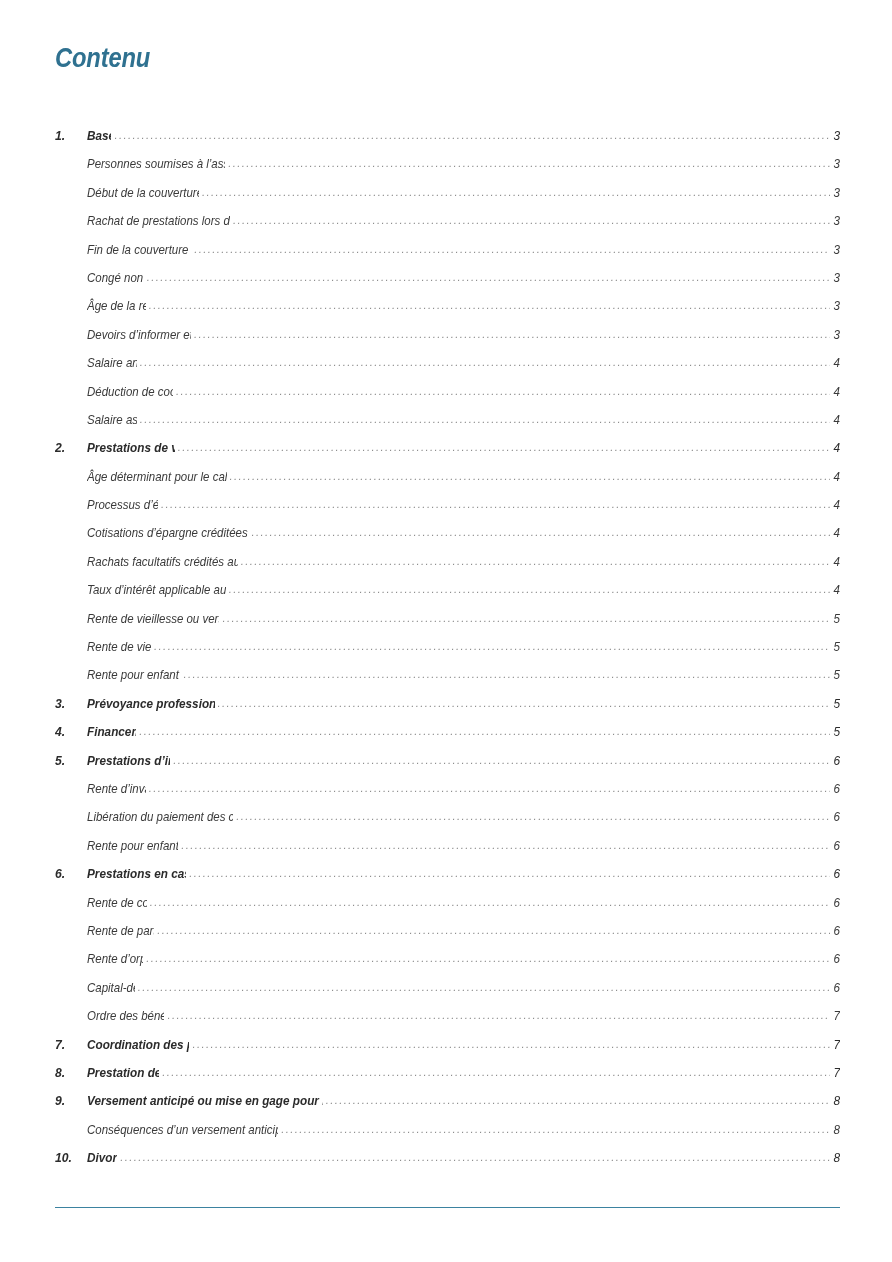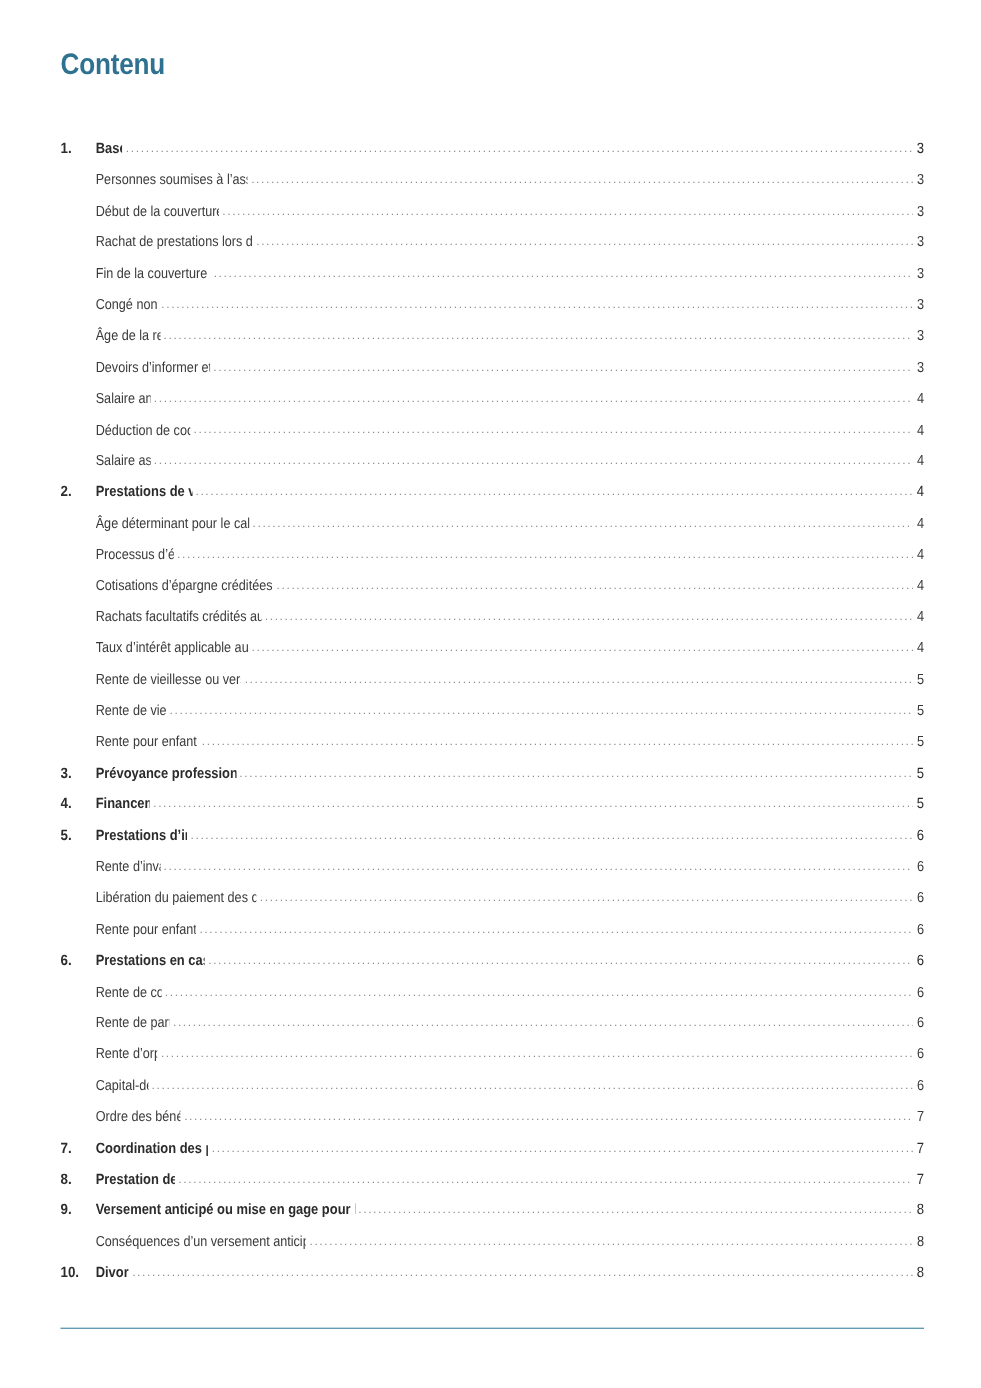--- a/index.html
+++ b/index.html
@@ -11,20 +11,21 @@
     width: 892px;
     height: 1262px;
     position: relative;
     font-family: "Liberation Sans", "DejaVu Sans", sans-serif;
     -webkit-font-smoothing: antialiased;
   }
   .page {
     position: absolute;
     inset: 0;
     background: #ffffff;
+    font-style: italic;
   }
   .toc-title {
     position: absolute;
     left: 55px;
     top: 44px;
     font-size: 27px;
     font-weight: bold;
     color: #2f7190;
     letter-spacing: -0.2px;
     transform: scaleX(0.88);

